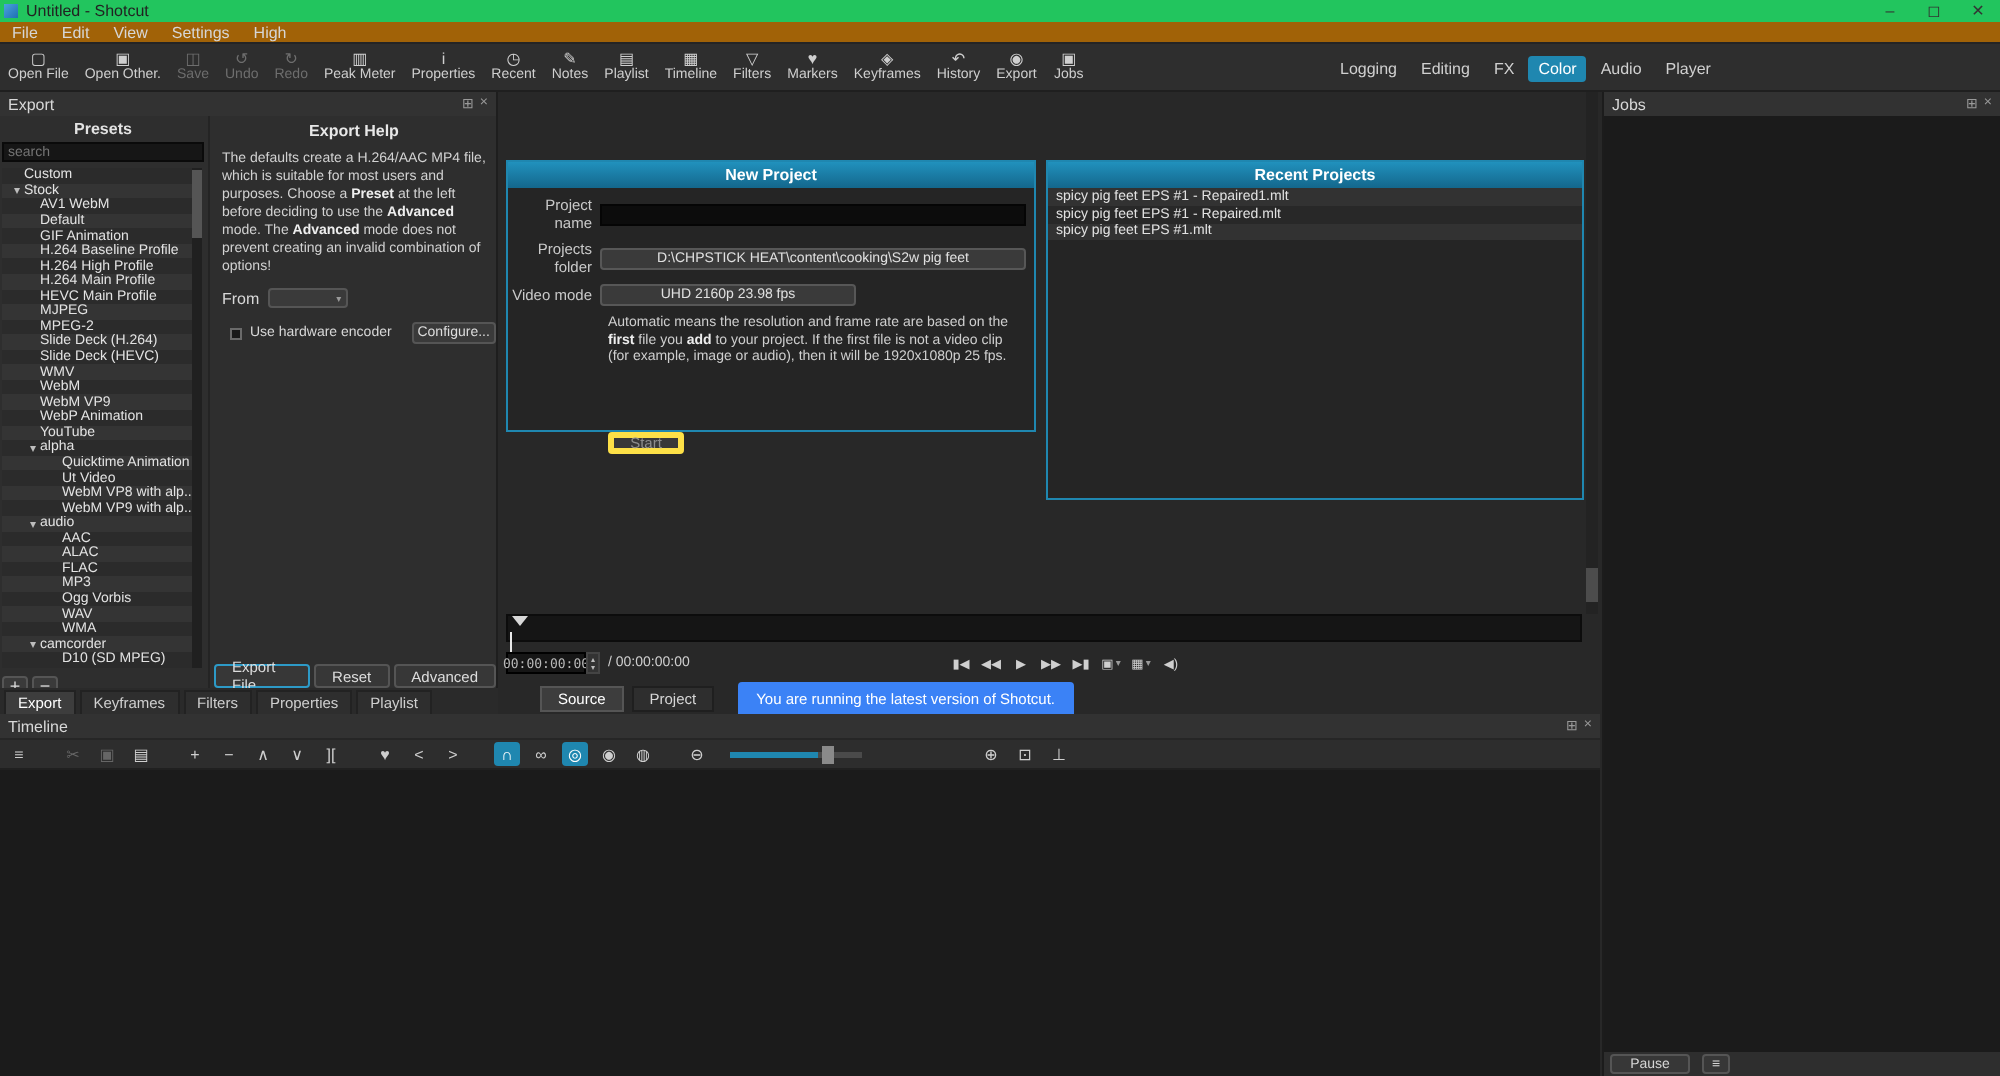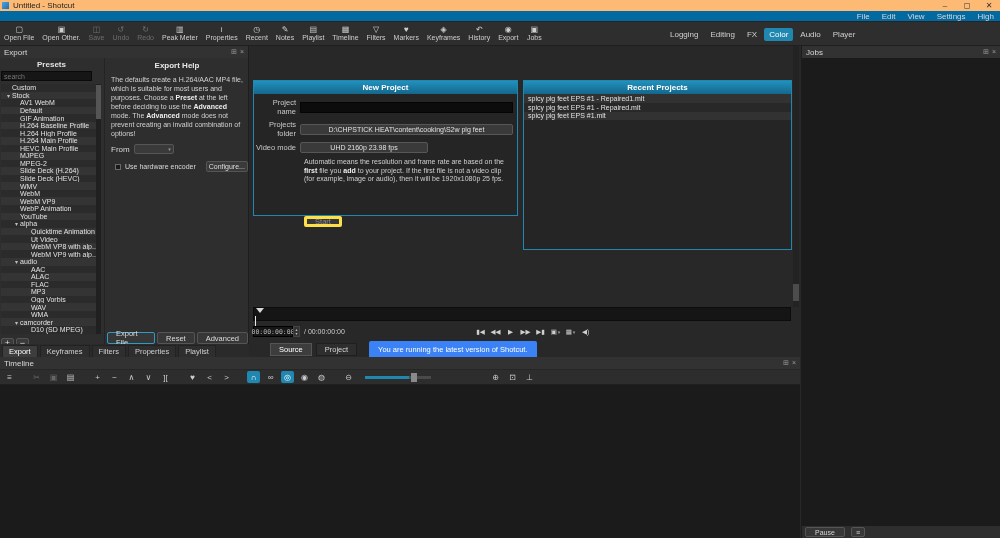--- a/index.html
+++ b/index.html
@@ -6,30 +6,30 @@
   html,body { width:1000px; height:538px; overflow:hidden; }
   body {
     font-family:"Liberation Sans", sans-serif;
     background:#282828; color:#d8d8d8;
     position:relative; font-size:8px;
     -webkit-font-smoothing:antialiased;
   }
 
   
   .titlebar { position:absolute; top:0; left:0; width:1000px; height:11px;
-    background:#fdba74; color:#222; display:flex; align-items:center; font-size:8px; }
+    background:#22c55e; color:#222; display:flex; align-items:center; font-size:8px; }
   .app-icon { width:7px; height:7px; background:linear-gradient(135deg,#4aa3df,#1f6fb2);
     margin:0 4px 0 2px; display:inline-block; }
   .win-title { flex:0 0 auto; }
   .win-controls { margin-left:auto; display:flex; }
   .win-btn { width:22px; text-align:center; font-size:8px; color:#333; cursor:default; }
 
   
   .menubar { position:absolute; top:11px; left:0; width:1000px; height:11px;
-    background:#0369a1; display:flex; align-items:center; border-bottom:1px solid #242424;justify-content:flex-end; }
+    background:#a16207; display:flex; align-items:center; border-bottom:1px solid #242424; }
   .menu-item { padding:0 6px; font-size:8px; color:#d6d6d6; }
 
   
   .toolbar { position:absolute; top:22px; left:0; width:1000px; height:24px;
     background:#2e2e2e; border-bottom:1px solid #1f1f1f; display:flex; align-items:center; }
   .tb-item { display:flex; flex-direction:column; align-items:center; justify-content:center;
     padding:1px 4px; min-width:24px; height:24px; }
   .tb-ic { font-size:8px; line-height:9px; color:#cfcfcf; }
   .tb-lb { font-size:7px; line-height:8px; color:#cfcfcf; white-space:nowrap; }
   .tb-item.dim .tb-ic, .tb-item.dim .tb-lb { color:#6e6e6e; }
@@ -40,21 +40,21 @@
   
   .dock-header { height:12px; display:flex; align-items:center; padding:0 4px;
     font-size:8px; color:#d8d8d8; background:#323232; }
   .dock-btns { margin-left:auto; color:#9a9a9a; font-size:7px; display:flex; gap:3px; }
 
   
   .export-dock { position:absolute; top:46px; left:0; width:249px; height:311px; background:#2e2e2e;
     border-right:1px solid #1e1e1e; }
   .presets-pane { position:absolute; top:12px; left:0; width:103px; height:299px; }
   .presets-title { text-align:center; font-weight:bold; font-size:8px; padding:2px 0; color:#e2e2e2; }
-  .search { position:absolute; top:13px; left:1px; width:91px; height:10px;
+  .search { position:absolute; top:13px; left:1px; width:101px; height:10px;
     background:#161616; border:1px solid #0a0a0a; color:#bbb; font-size:7px;
     font-family:"Liberation Sans",sans-serif; padding:0 2px; }
   .tree { position:absolute; top:26px; left:1px; width:95px; height:250px; overflow:hidden;
     background:#242424; }
   .trow { height:7.57px; display:flex; align-items:center; font-size:7px; color:#e3e3e3;
     white-space:nowrap; overflow:hidden; background:#343434; }
   .trow:nth-child(odd) { background:#2b2b2b; }
   .arr { width:7px; font-size:6px; color:#bdbdbd; text-align:center; flex:0 0 7px; }
   .l0 { padding-left:4px; } .l1 { padding-left:12px; } .l2 { padding-left:23px; }
   .tree-scroll { position:absolute; top:26px; left:96px; width:5px; height:250px; background:#202020; }

